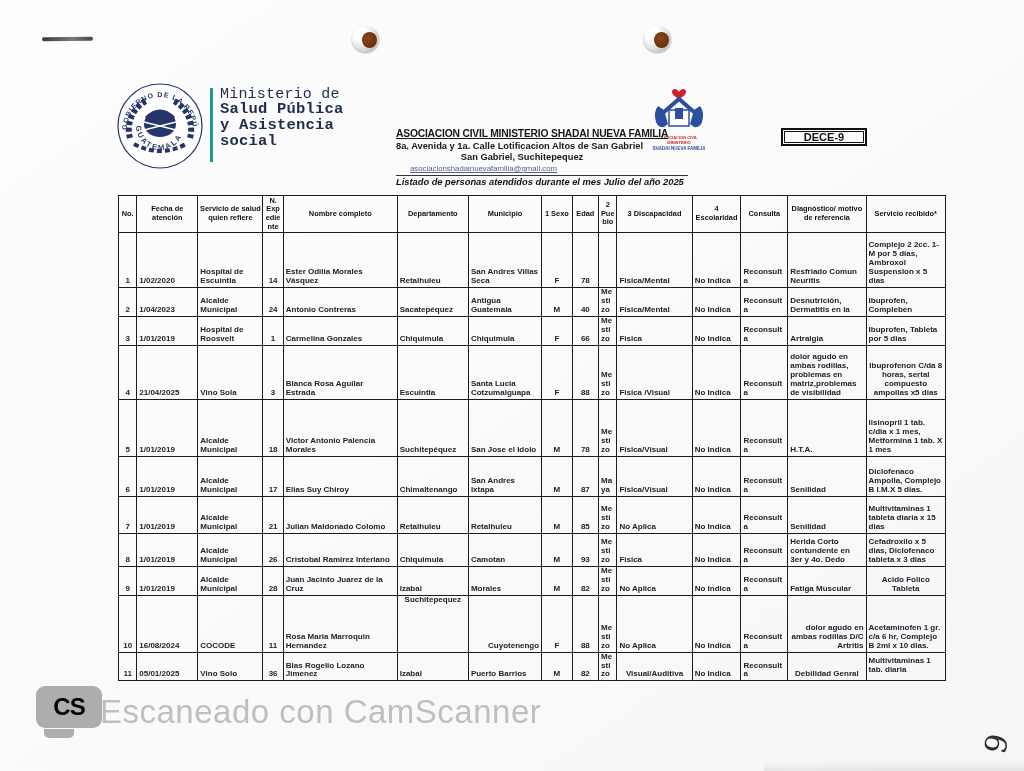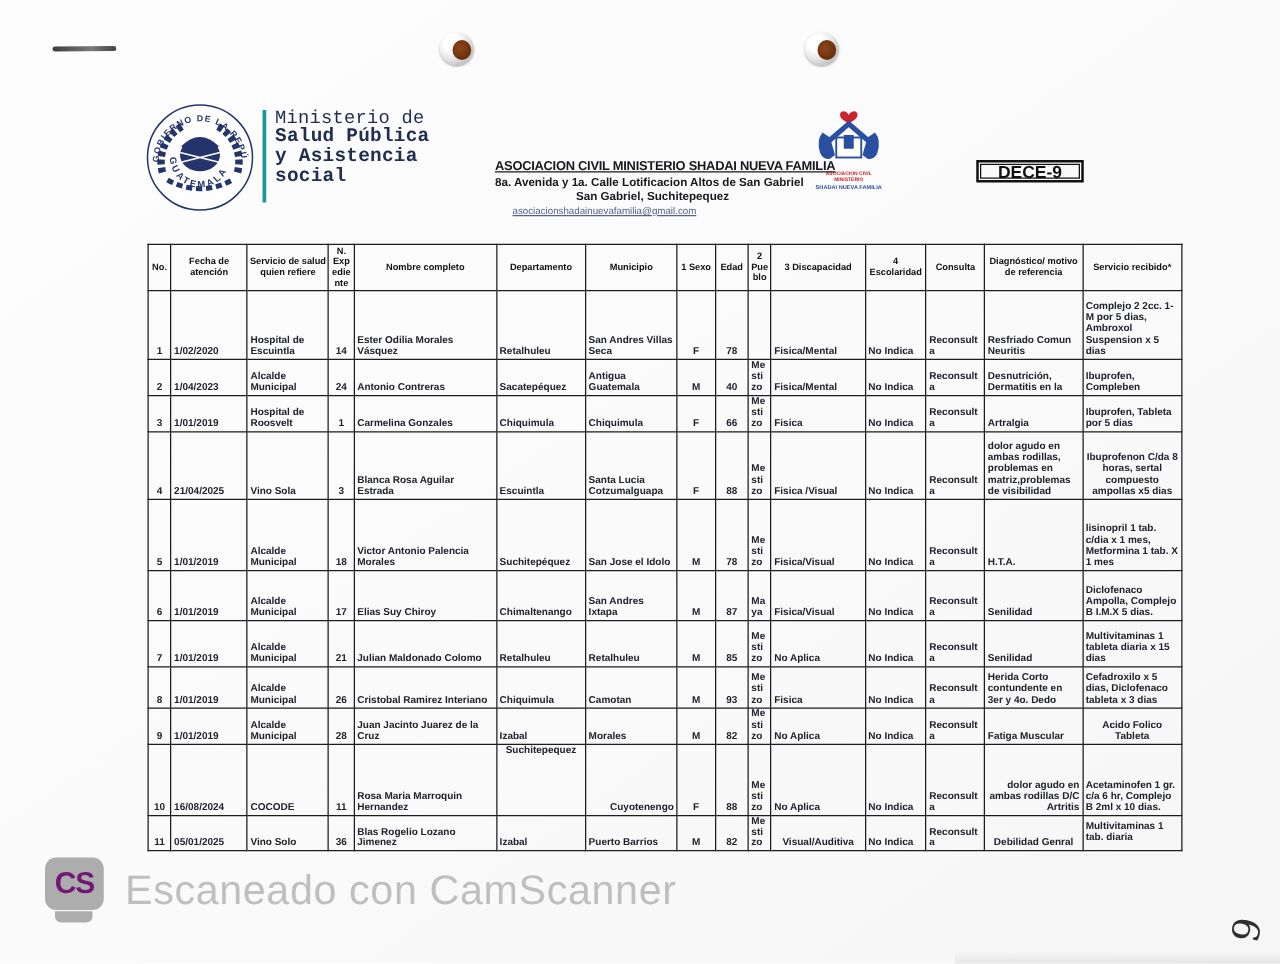--- a/index.html
+++ b/index.html
@@ -34,21 +34,21 @@
 
   
   .shadai { position:absolute; left:650px; top:86px; width:58px; text-align:center; }
   .shadai-cap1 { font-size:4px; color:#cc2229; font-weight:700; line-height:1.2; }
   .shadai-cap2 { font-size:4.5px; color:#2b4fa0; font-weight:700; line-height:1.2; }
 
   
   .dece { position:absolute; left:781px; top:128px; width:86px; height:18px;
           border:2px solid #111; box-shadow:0 0 0 1px #fff inset, 0 0 0 2px #111 inset;
           display:flex; align-items:center; justify-content:center;
-          font-size:14px; font-weight:700; color:#111; }
+          font-size:11px; font-weight:700; color:#111; }
 
   
   .org { position:absolute; left:396px; top:128px; width:292px; color:#17181c; }
   .org-title { font-size:10.3px; font-weight:700; text-decoration:underline; letter-spacing:-0.2px; }
   .org-addr1 { font-size:9.3px; font-weight:700; margin-top:2px; }
   .org-addr2 { font-size:9.3px; font-weight:700; text-align:center; margin-top:1px; padding-right:40px; }
   .org-email { font-size:7.8px; font-weight:400; color:#55618a; text-decoration:underline;
                margin-top:2px; padding-left:14px; }
   .org-list-title { font-size:9.3px; font-weight:700; font-style:italic; border-top:1px solid #333;
                margin-top:2px; padding-top:1px; color:#101014; }
@@ -72,23 +72,23 @@
   tr.r4 td.c14, tr.r9 td.c14 { text-align:center; }
   tr.r10 td.c5 { vertical-align:top; text-align:center; }
   tr.r10 td.c6 { text-align:right; }
   tr.r10 td.c13 { text-align:right; }
   tr.r11 td.c10, tr.r11 td.c13 { text-align:center; }
   tr.r11 td.c14 { vertical-align:middle; }
 
   
   .cs-footer { position:absolute; left:36px; top:686px; display:flex; align-items:center; }
   .cs-badge { width:46px; height:52px; position:relative; }
-  .cs-square { width:47px; height:42px; background:#adadad; border-radius:9px;
+  .cs-square { width:66px; height:42px; background:#adadad; border-radius:9px;
                display:flex; align-items:center; justify-content:center;
-               color:#701a75; font-weight:700; font-size:24px; letter-spacing:-1px;text-align:center; }
+               color:#000000; font-weight:700; font-size:24px; letter-spacing:-1px;text-align:center; }
   .cs-tab { width:30px; height:9px; background:#adadad; border-radius:0 0 5px 5px; margin:1px 0 0 8px; }
   .cs-text { font-size:33px; color:#bfbfbf; margin-left:18px; font-weight:400; letter-spacing:.5px; }
 </style>
 </head>
 <body>
 
 <div class="page">
 
   <div class="pen-line"></div>
   <div class="fastener f1">
@@ -140,20 +140,21 @@
     <div class="shadai-cap2">SHADAI NUEVA FAMILIA</div>
   </div>
 
   <div class="dece">DECE-9</div>
 
   <div class="org">
     <div class="org-title">ASOCIACION CIVIL MINISTERIO SHADAI NUEVA FAMILIA</div>
     <div class="org-addr1">8a. Avenida y 1a. Calle Lotificacion Altos de San Gabriel</div>
     <div class="org-addr2">San Gabriel, Suchitepequez</div>
     <div class="org-email">asociacionshadainuevafamilia@gmail.com</div>
+    <div class="org-list-title">Listado de personas atendidos durante el mes  Julio   del año 2025</div>
   </div>
 
   <div class="tablewrap">
     <table>
       <thead>
           <tr>
             <th class="c0">No.</th>
             <th class="c1">Fecha de atención</th>
             <th class="c2">Servicio de salud quien refiere</th>
             <th class="c3">N. Expediente</th>

